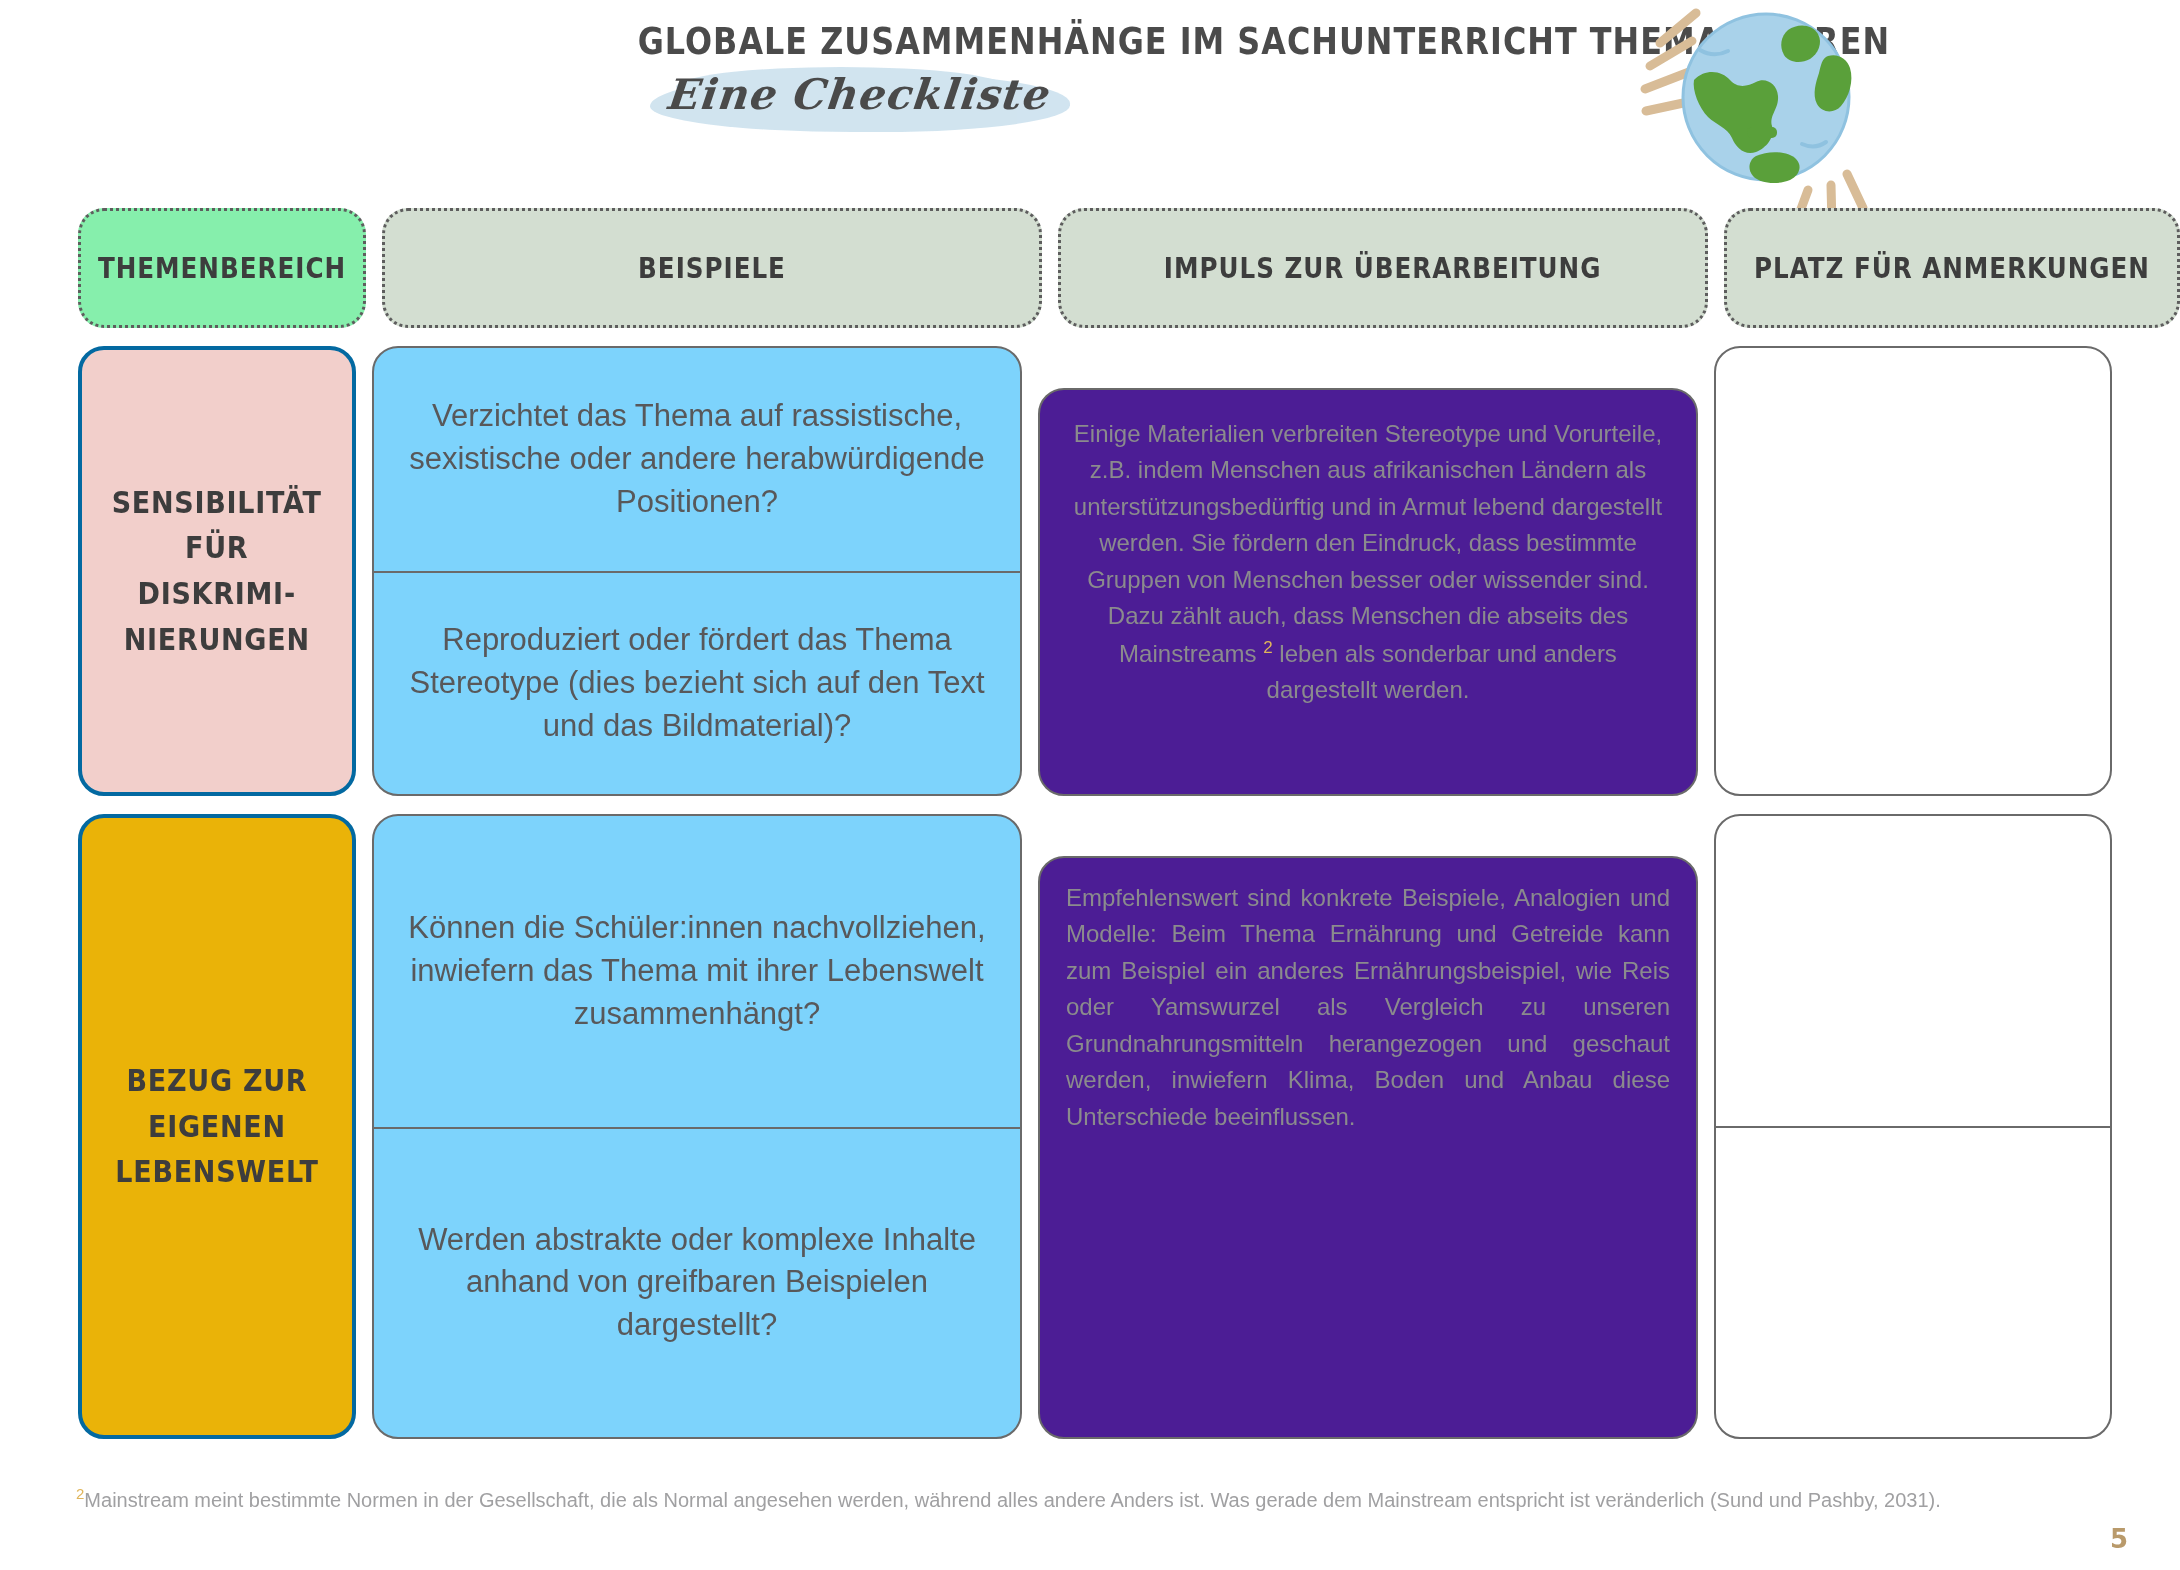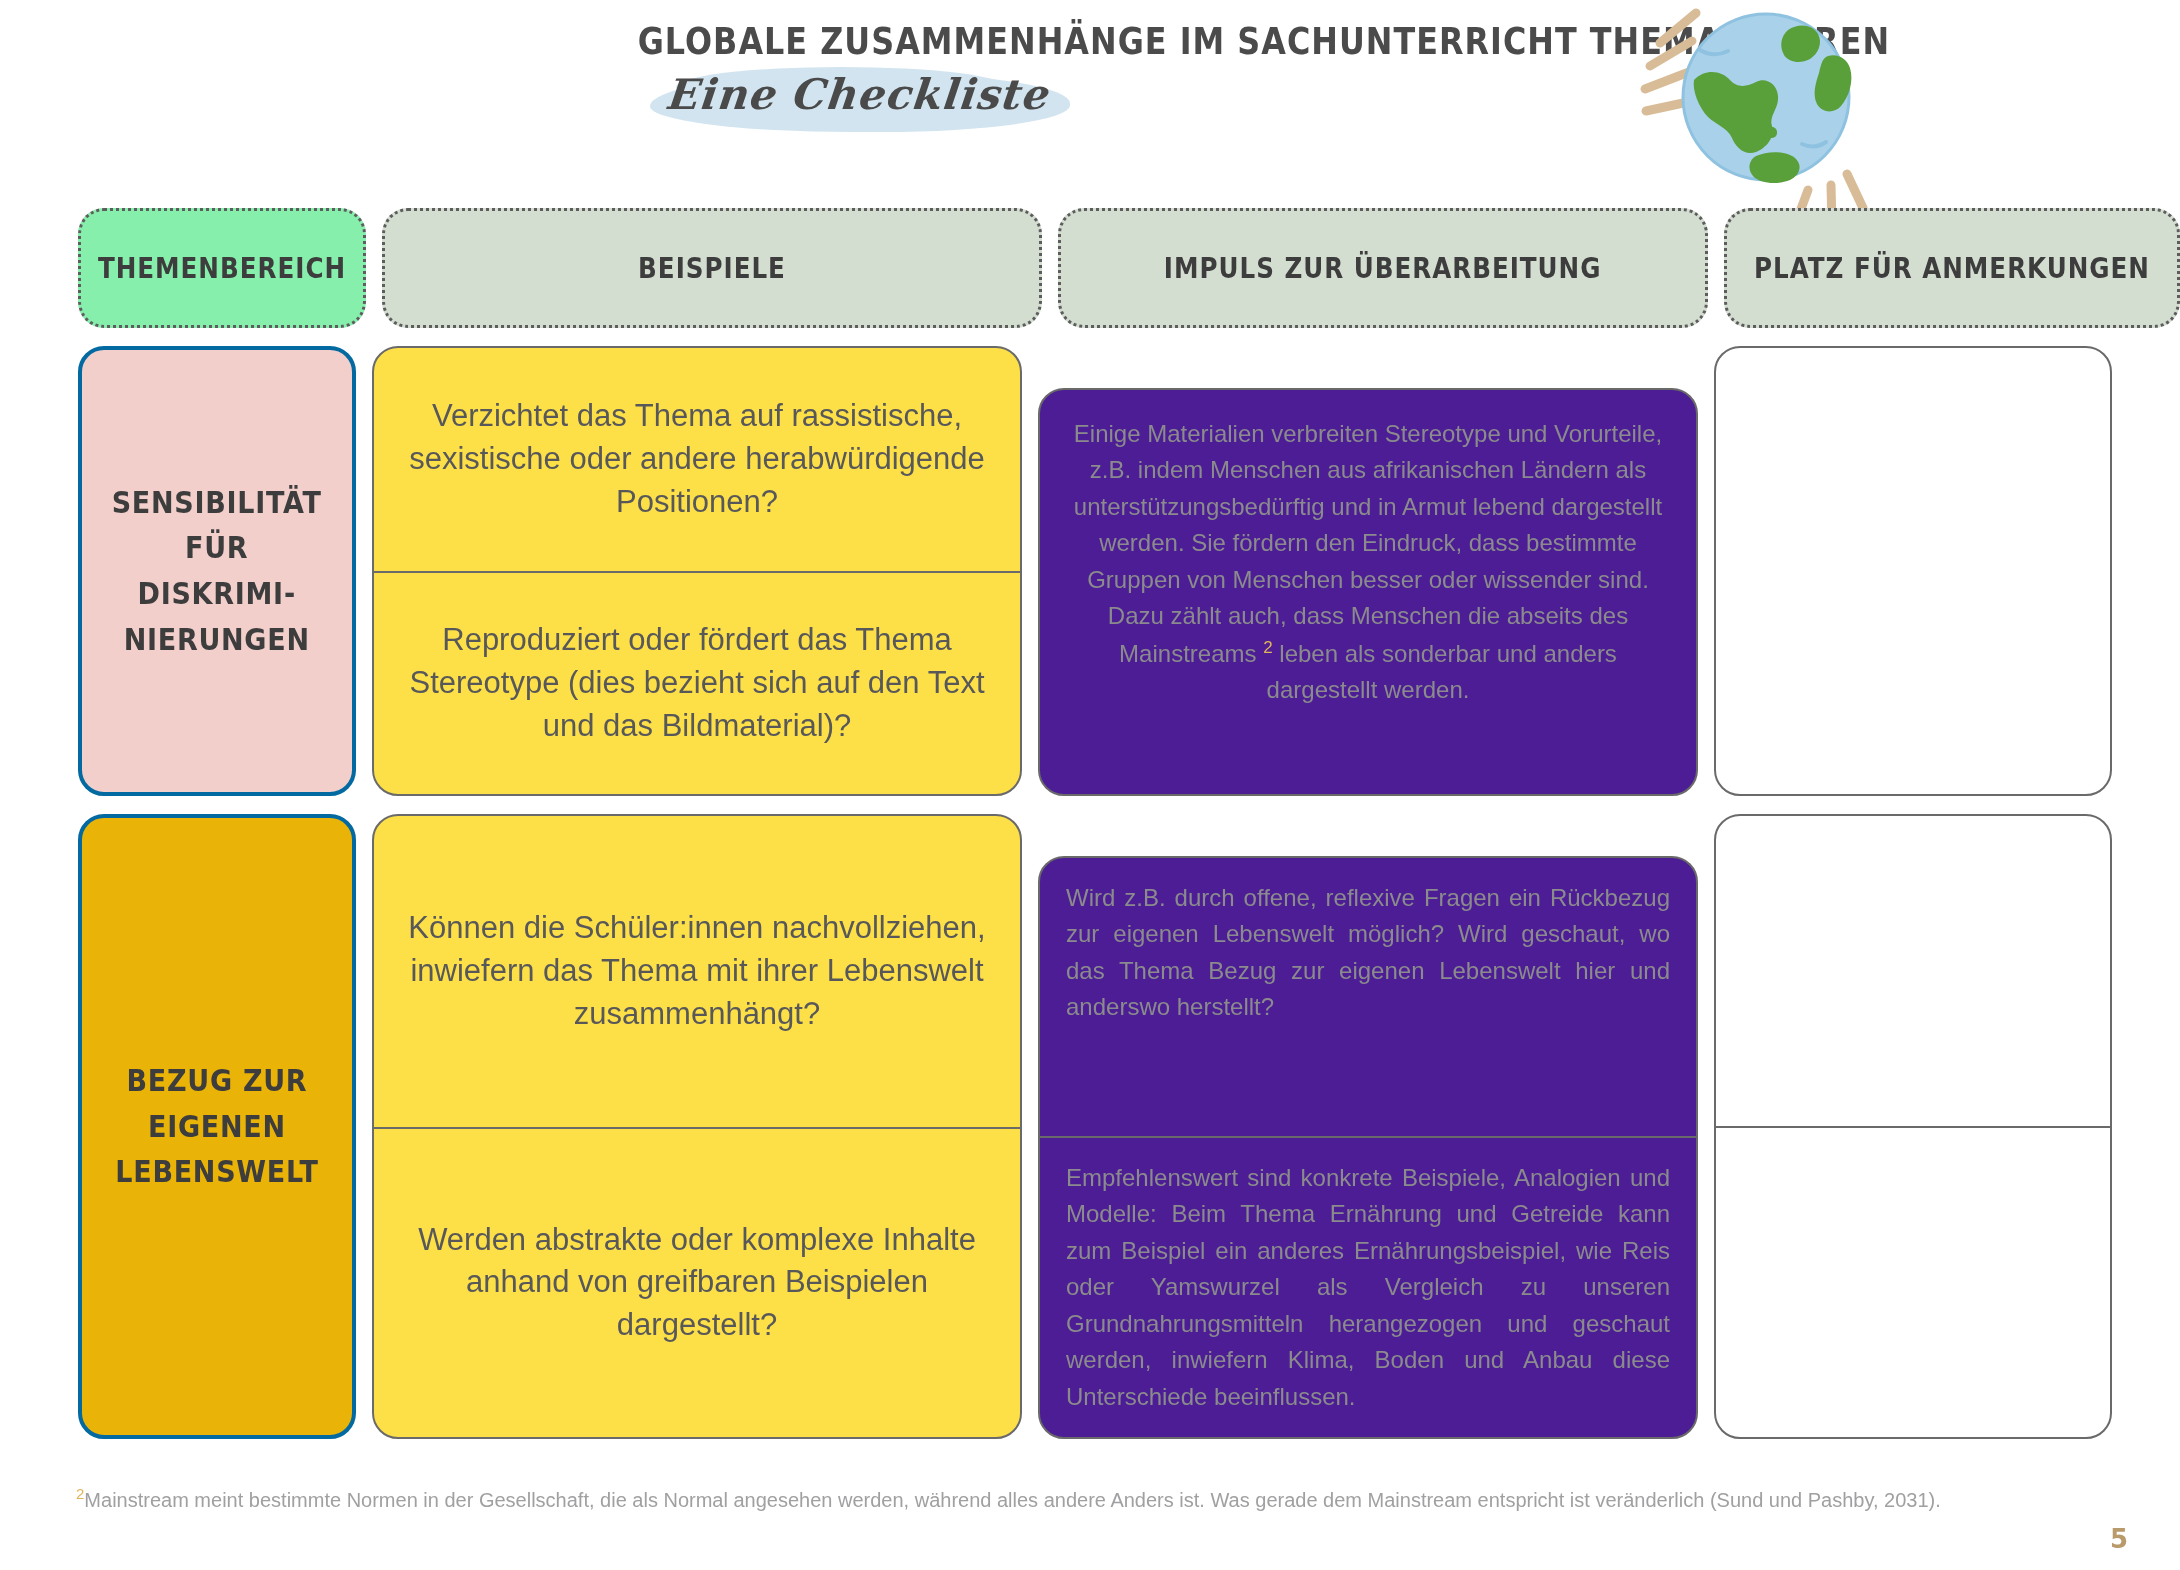--- a/index.html
+++ b/index.html
@@ -163,21 +163,21 @@
     letter-spacing: .8px;
     color: #3d3d3d;
     text-transform: uppercase;
     transform: scaleX(0.9);
   }
 
   .stack-cell {
     border: 2px solid #6a6a6a;
     border-radius: 26px;
     box-sizing: border-box;
-    background: #fde047;
+    background: #7dd3fc;
     display: flex;
     flex-direction: column;
     overflow: hidden;
   }
   .sub-cell {
     flex: 1 1 50%;
     display: flex;
     align-items: center;
     justify-content: center;
     box-sizing: border-box;
@@ -378,23 +378,20 @@
       <div class="sub-cell">
         <span class="question-text">Können die Schüler:innen nachvollziehen, inwiefern das Thema mit ihrer Lebenswelt zusammenhängt?</span>
       </div>
       <div class="sub-cell">
         <span class="question-text">Werden abstrakte oder komplexe Inhalte anhand von greifbaren Beispielen dargestellt?</span>
       </div>
     </div>
 
     <div class="example-cell col-example">
       <div class="example-part">
-        <span class="example-text justified">Wird z.B. durch offene, reflexive Fragen ein Rückbezug zur eigenen Lebenswelt möglich? Wird geschaut, wo das Thema Bezug zur eigenen Lebenswelt hier und anderswo herstellt?</span>
-      </div>
-      <div class="example-part">
         <span class="example-text justified">Empfehlenswert sind konkrete Beispiele, Analogien und Modelle: Beim Thema Ernährung und Getreide kann zum Beispiel ein anderes Ernährungsbeispiel, wie Reis oder Yamswurzel als Vergleich zu unseren Grundnahrungsmitteln herangezogen und geschaut werden, inwiefern Klima, Boden und Anbau diese Unterschiede beeinflussen.</span>
       </div>
     </div>
 
     <div class="notes-cell col-notes">
       <div class="notes-half"></div>
       <div class="notes-half"></div>
     </div>
   </div>
 </div>

